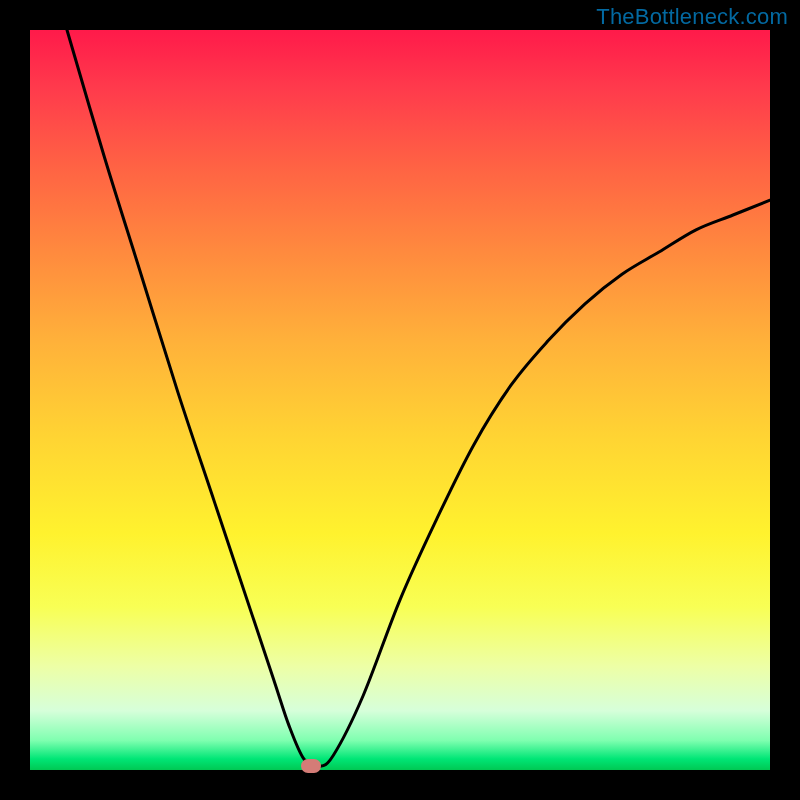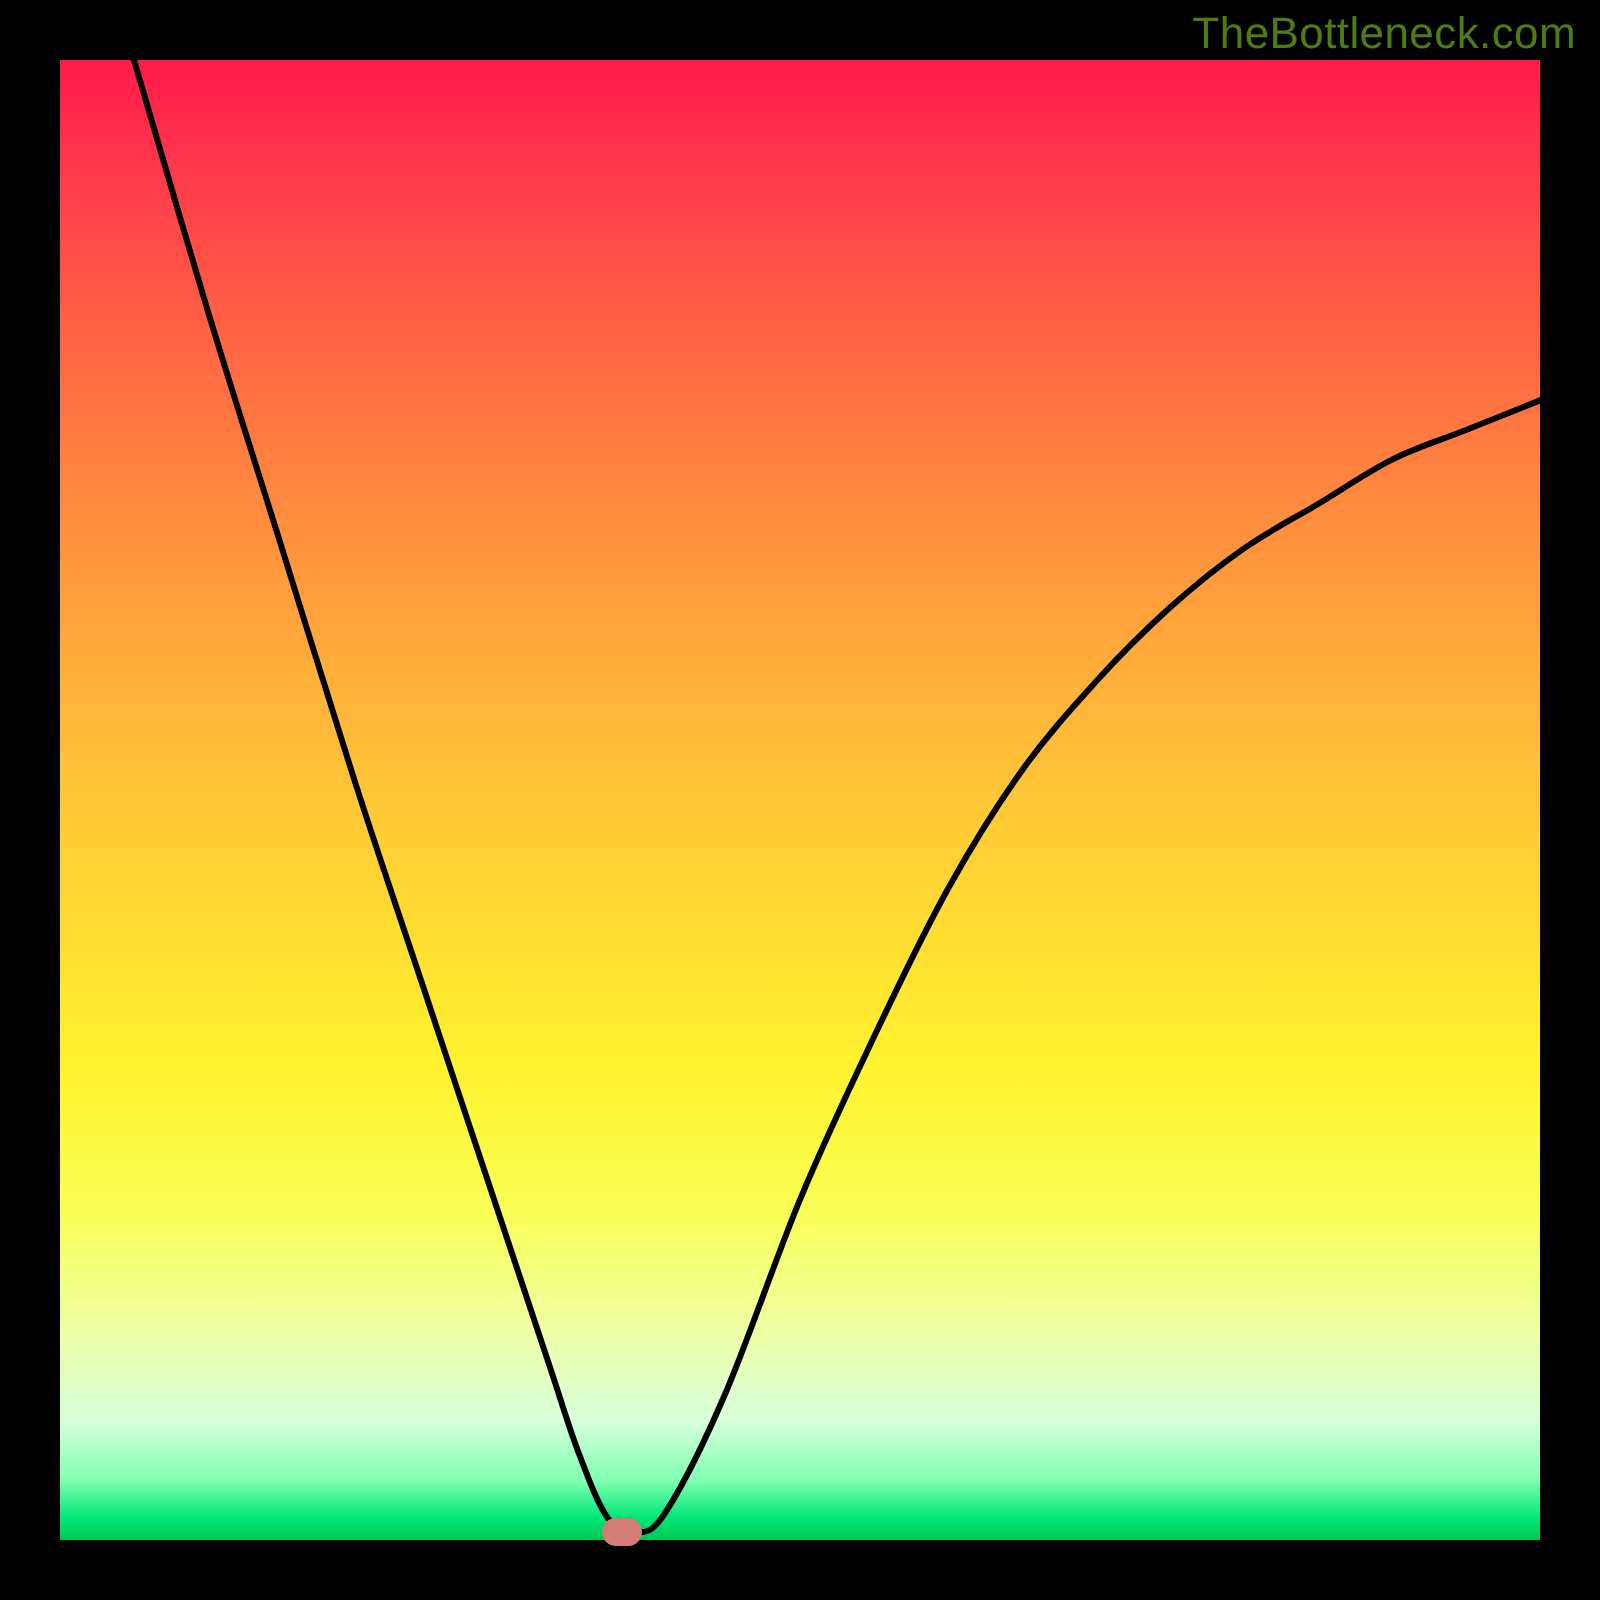--- a/index.html
+++ b/index.html
@@ -13,21 +13,21 @@
   .frame {
     position: relative;
     width: 800px;
     height: 800px;
     background: #000;
   }
   .watermark {
     position: absolute;
     top: 4px;
     right: 12px;
-    color: #4d7c0f;
+    color: #0369a1;
     font-size: 22px;
     letter-spacing: 0.2px;
     z-index: 5;
   }
   .plot {
     position: absolute;
     left: 30px;
     top: 30px;
     width: 740px;
     height: 740px;

